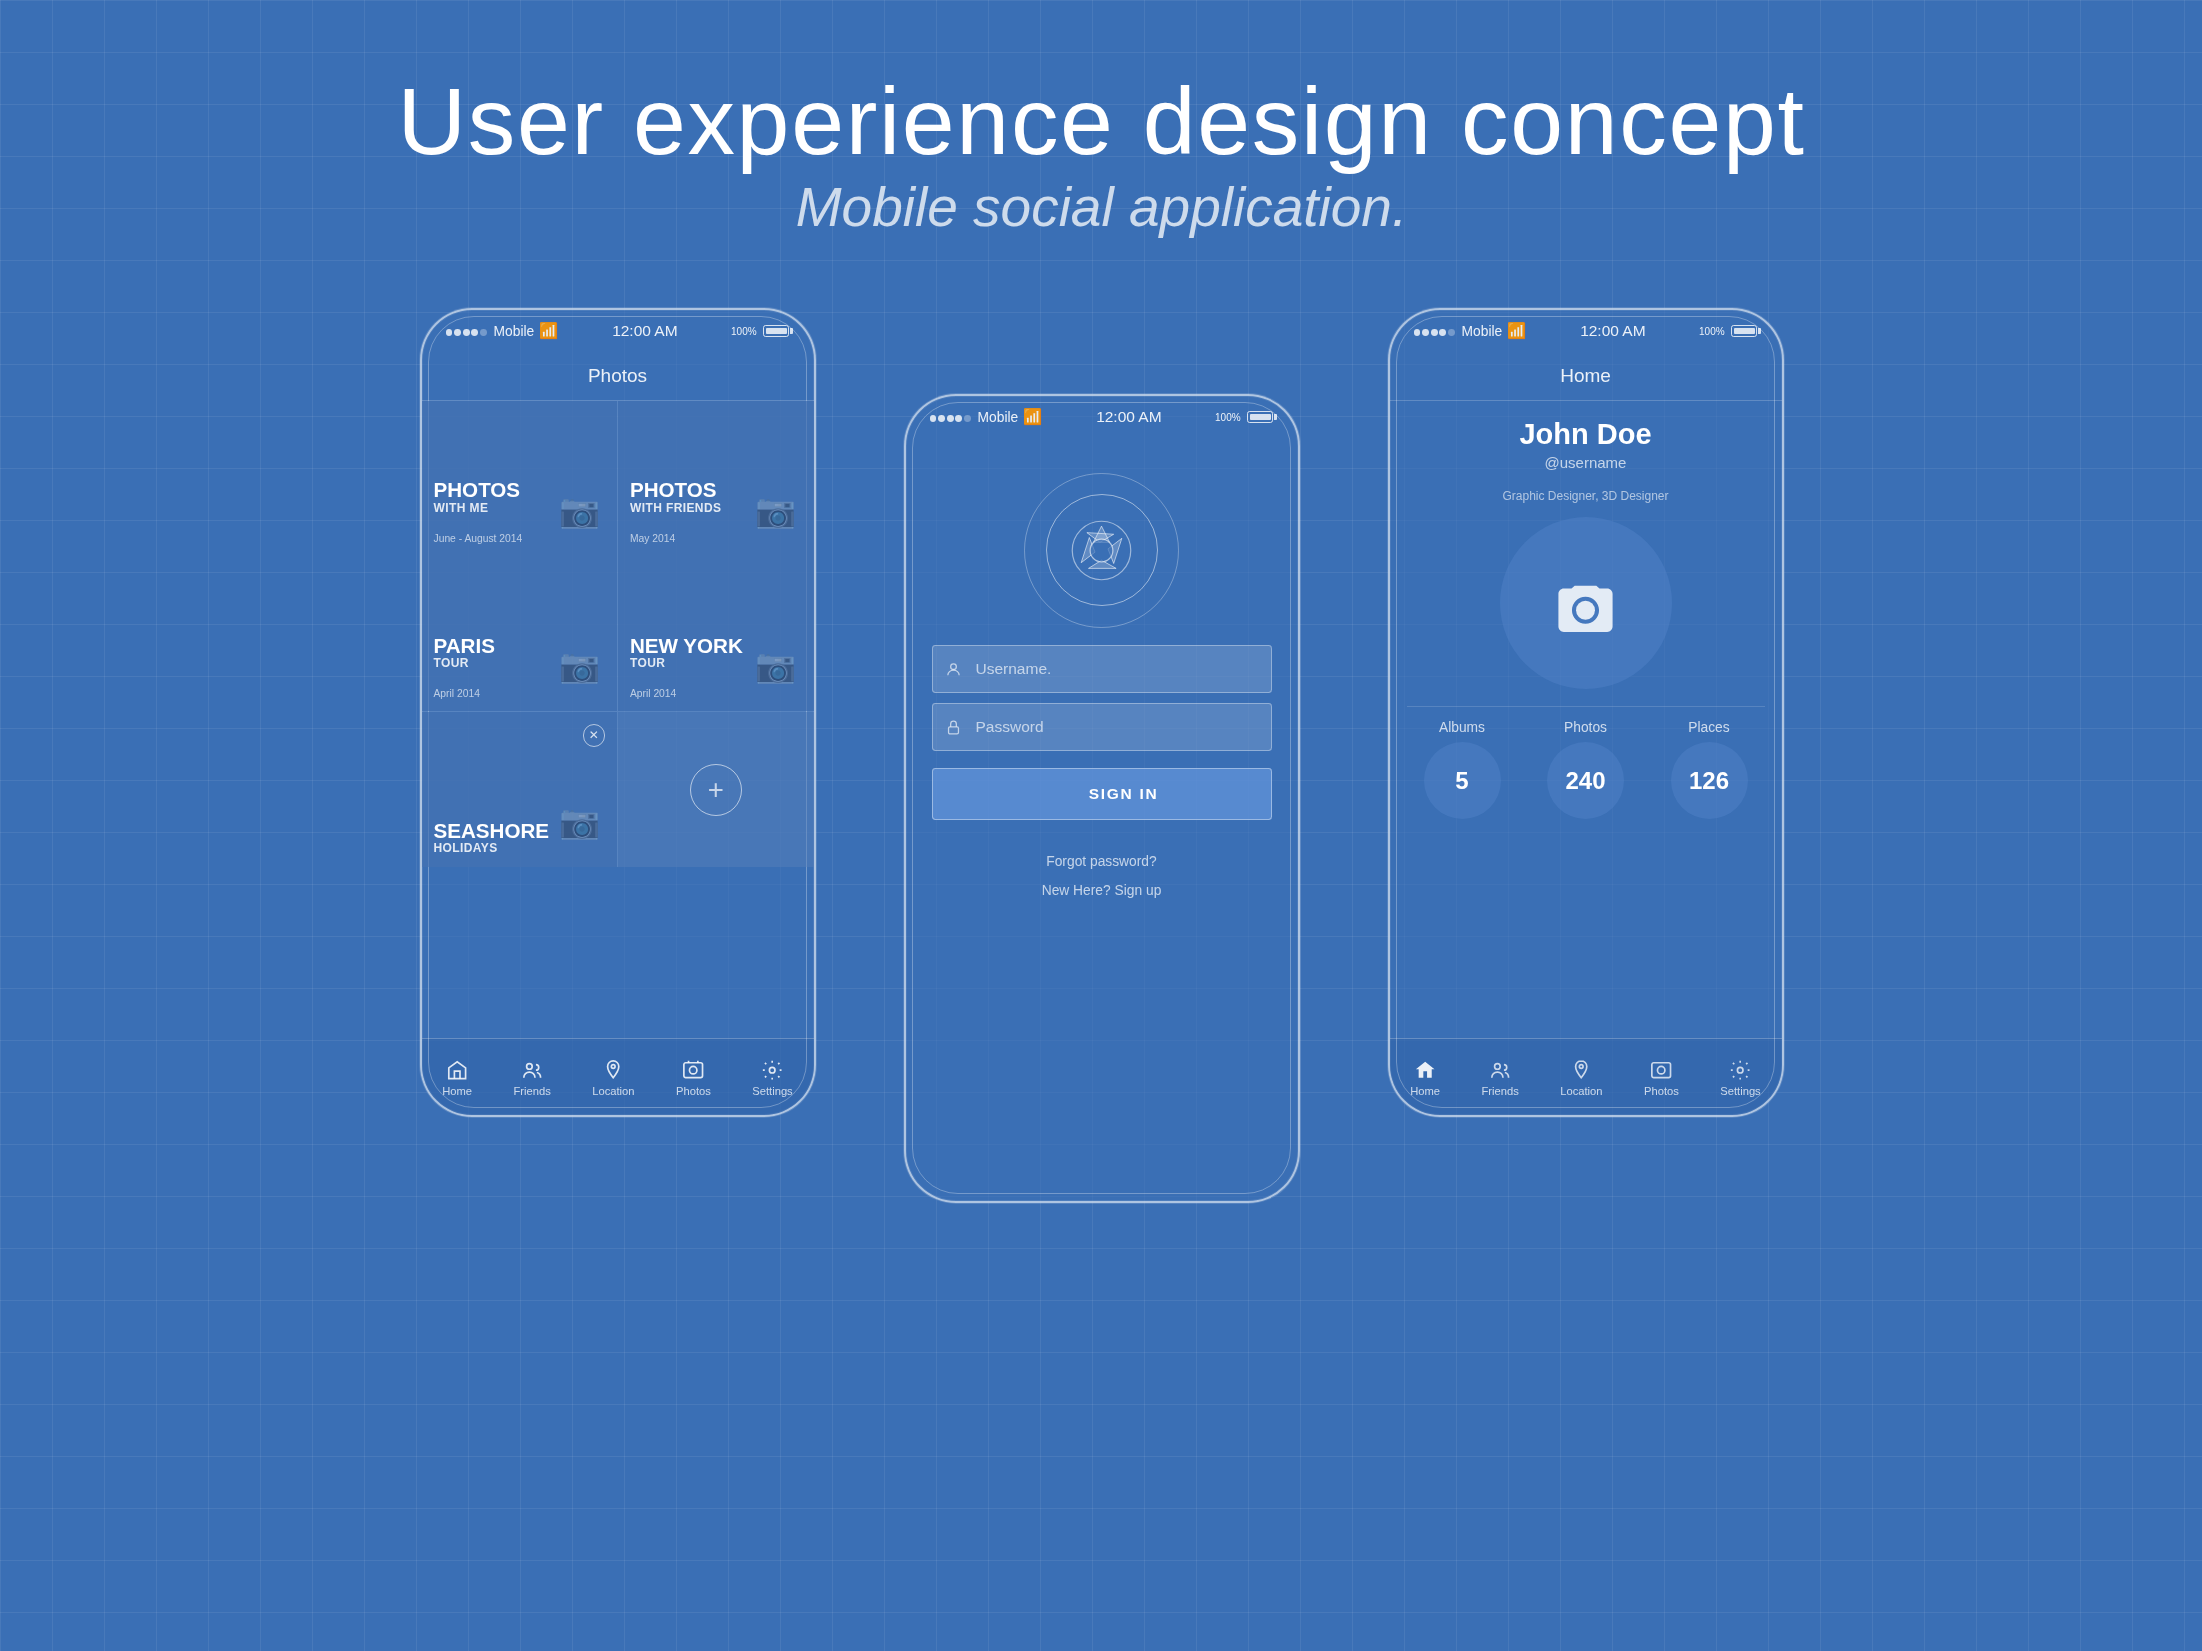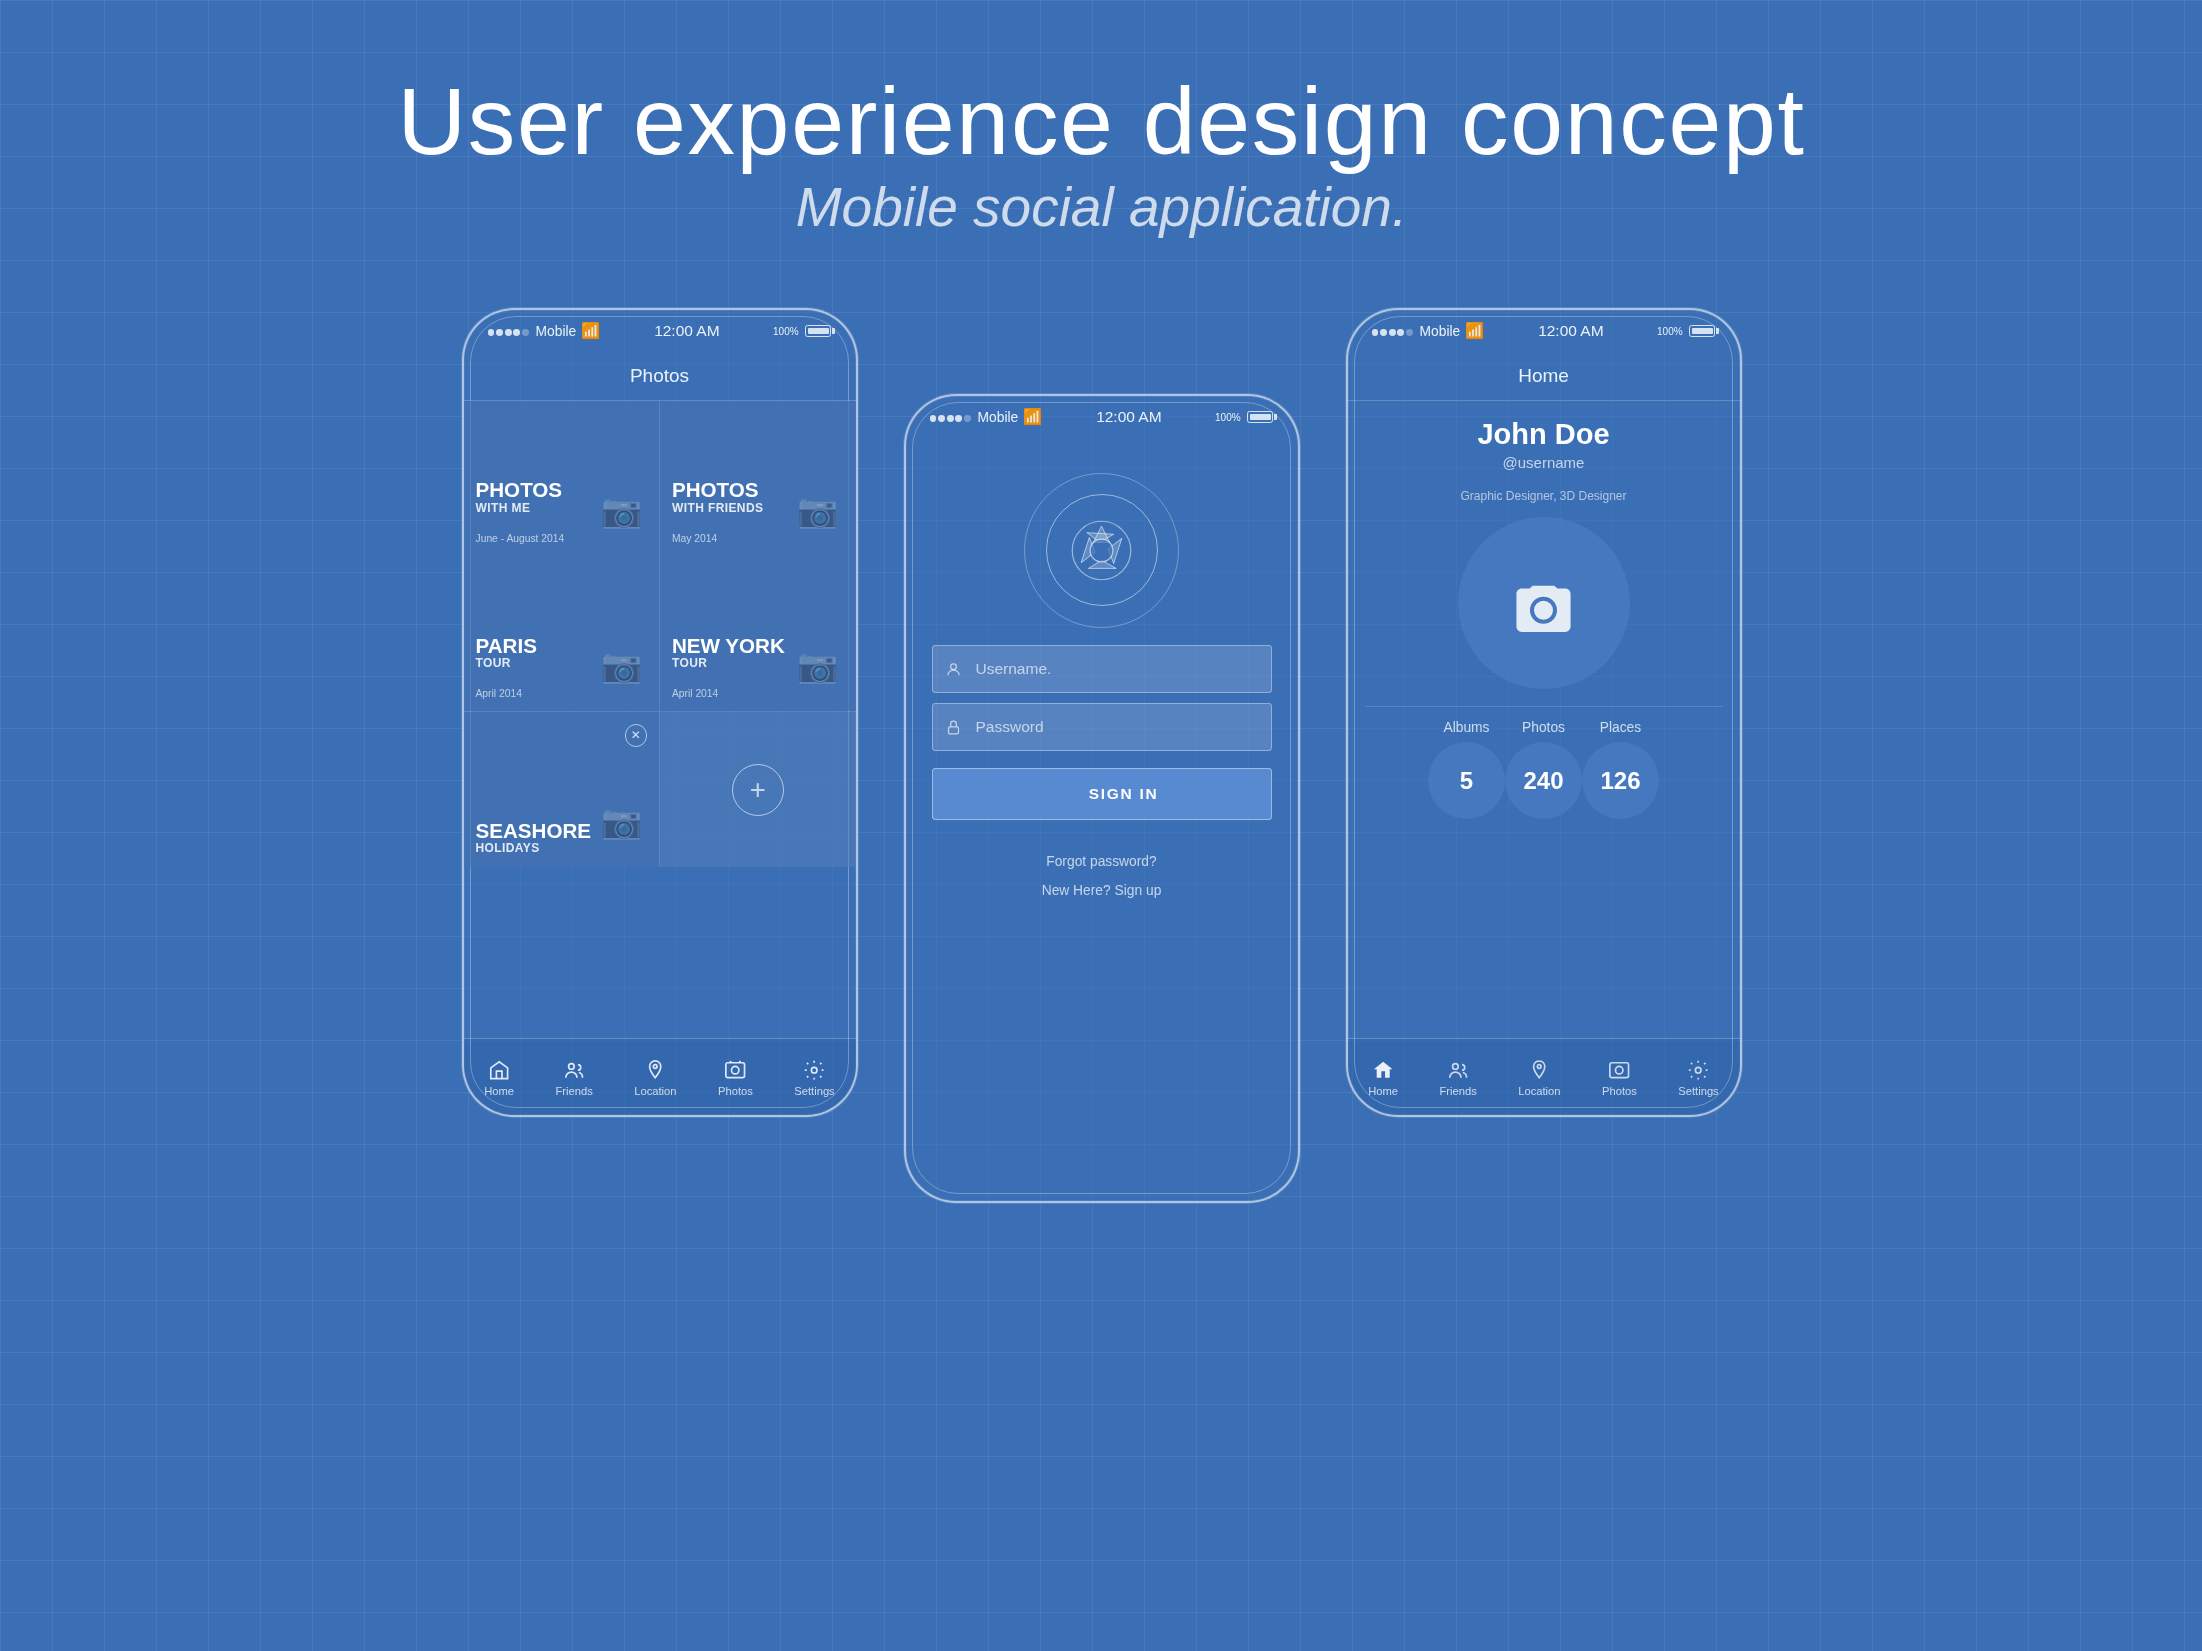--- a/index.html
+++ b/index.html
@@ -39,21 +39,21 @@
       color: rgba(255,255,255,0.75);
       margin-top: 1px;
       font-style: italic;
     }
 
     .phones-row {
       display: flex;
       flex-direction: row;
       align-items: flex-start;
       justify-content: center;
-      gap: 46px;
+      gap: 88px;
       margin-top: 17px;
     }
 
     
     .phone {
       width: 396px;
       height: 809px;
       border: 2.2px solid rgba(255,255,255,0.6);
       border-radius: 52px;
       background: rgba(58, 111, 181, 0.55);
@@ -398,21 +398,21 @@
       margin-bottom: 17px;
     }
 
     .profile-camera-icon {
       font-size: 65px;
       color: rgba(255,255,255,0.85);
     }
 
     .stats-row {
       display: flex;
-      justify-content: center;
+      justify-content: space-between;
       width: 100%;
       padding: 13.8px 17px;
       border-top: 0.9px solid rgba(255,255,255,0.15);
     }
 
     .stat-item {
       display: flex;
       flex-direction: column;
       align-items: center;
       gap: 6.9px;

